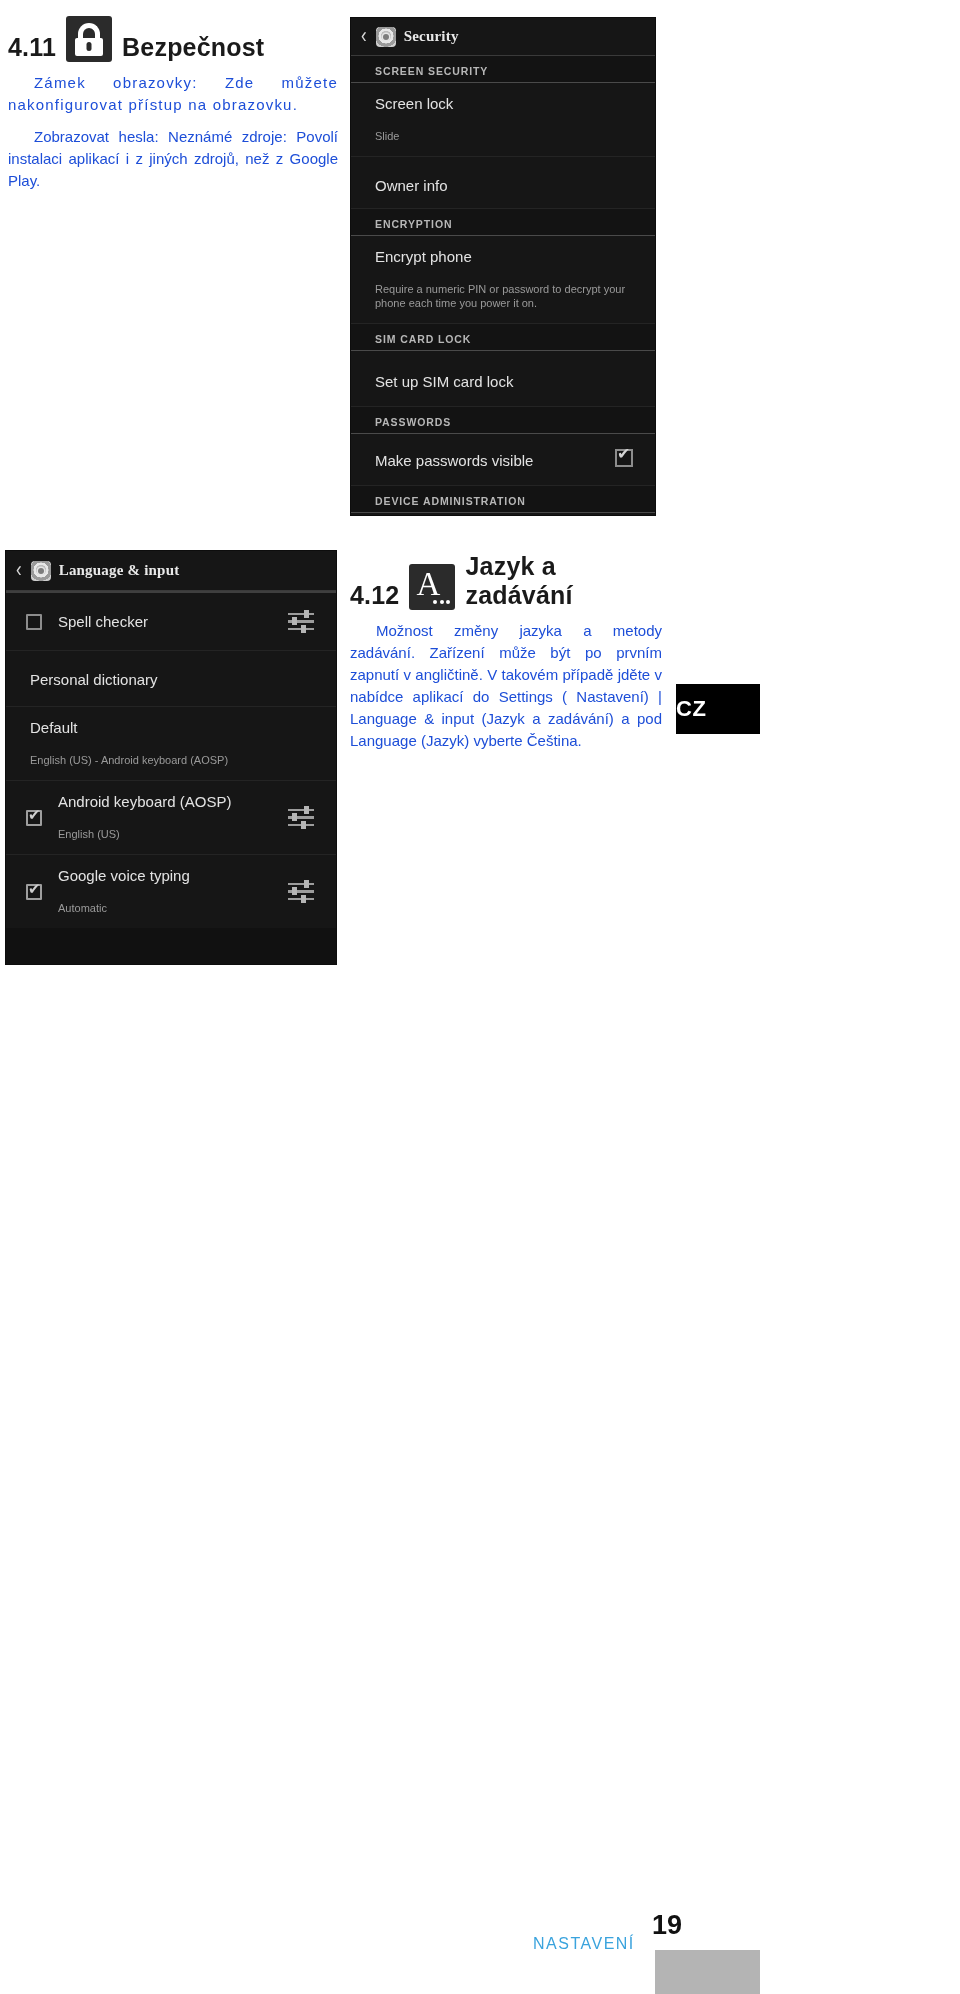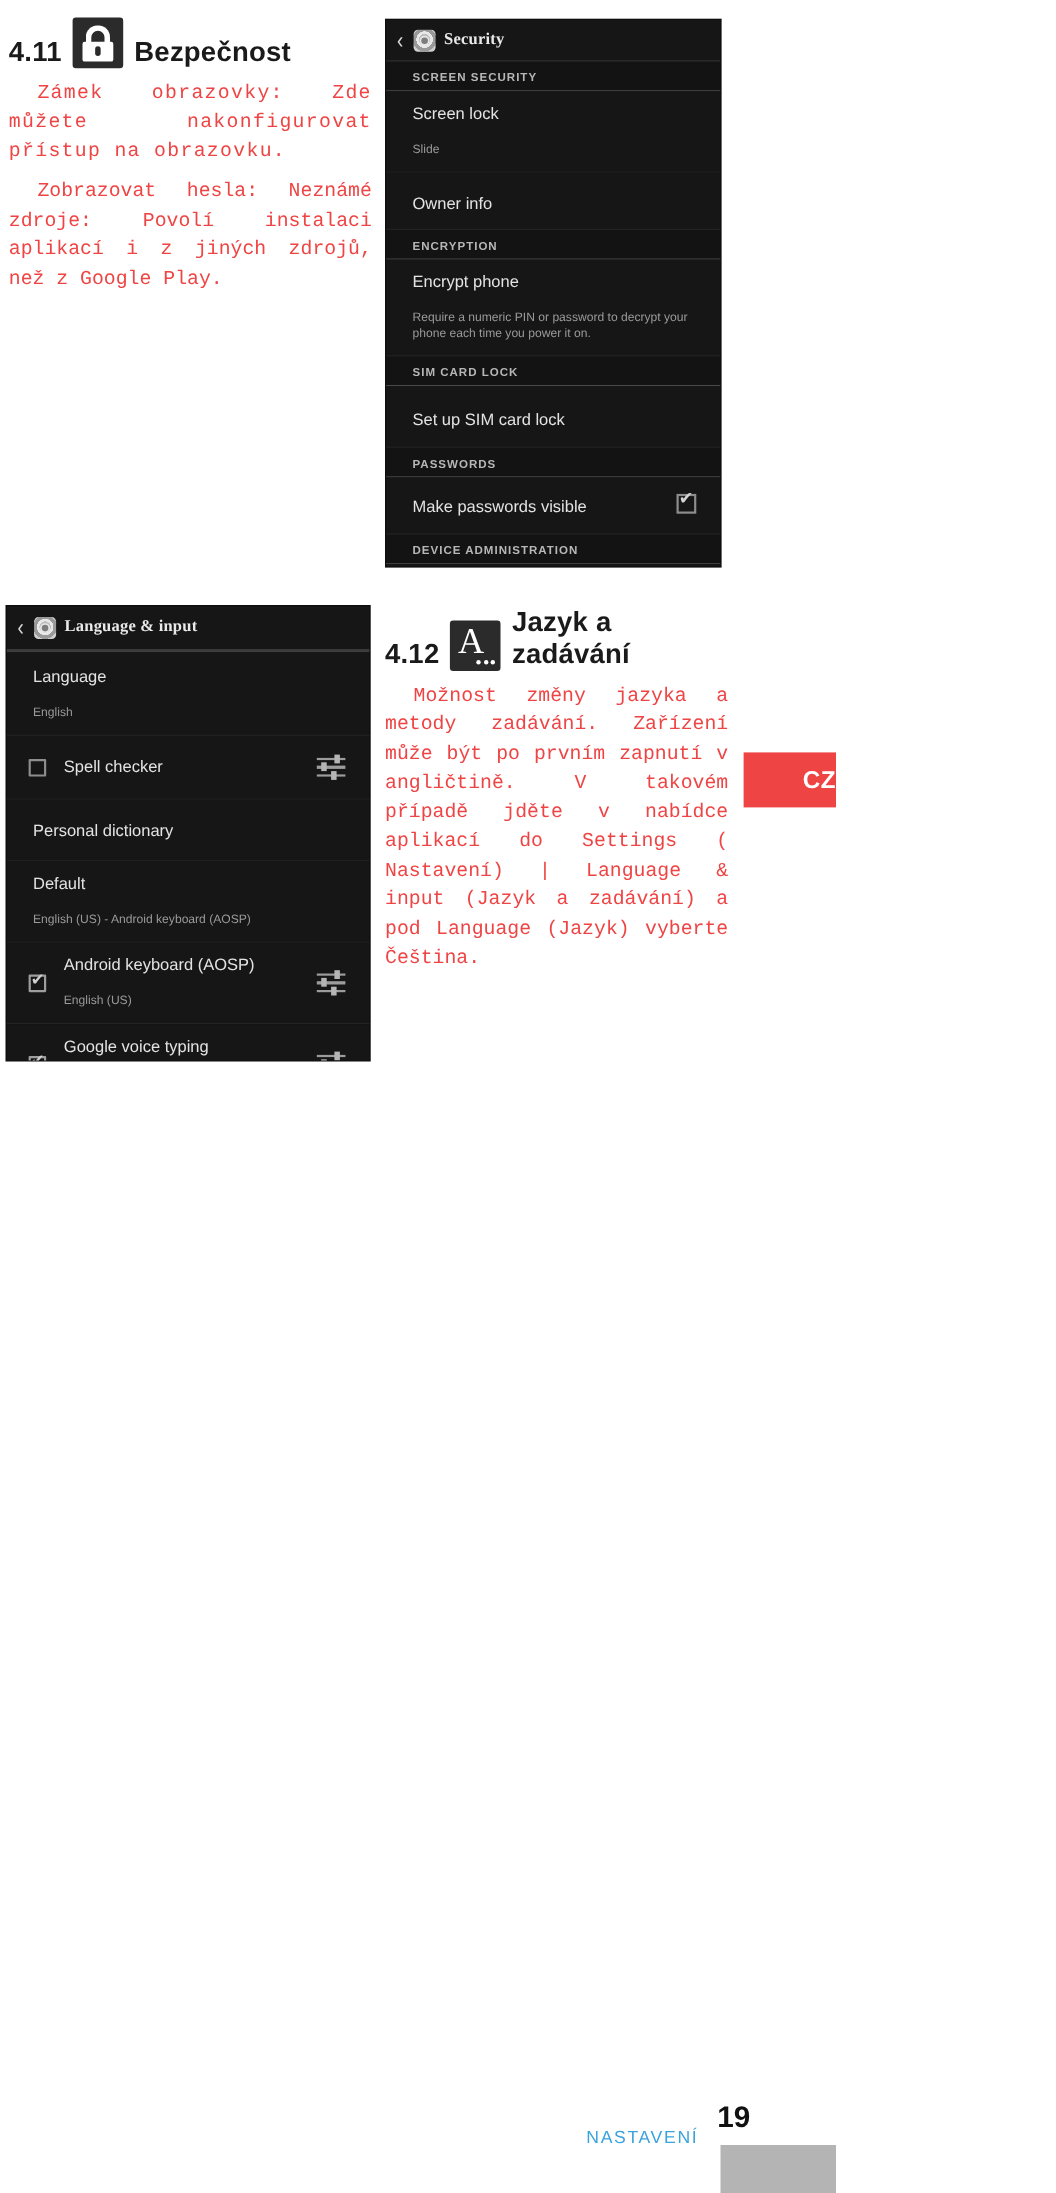--- a/index.html
+++ b/index.html
@@ -18,24 +18,23 @@
     letter-spacing: .2px;
   }
   .sec-num { font-weight: bold; font-size: 25px; color:#1a1a1a; }
   .sec-icon {
     width: 46px; height: 46px; background:#2b2b2b;
     border-radius: 3px; position: relative; flex: 0 0 auto;
   }
   .sec-title { font-weight: bold; font-size: 25px; color:#1a1a1a; }
 
   .body-p {
-    font-size: 18px; line-height: 1.47; color:#ef4444;
+    font-size: 15px; line-height: 1.47; color:#1d4ed8;
     text-align: justify; text-justify: inter-word;
     hyphens: manual;
-    font-family: Liberation Mono, monospace;
   }
   .body-p + .body-p { margin-top: 4px; }
   .indent { text-indent: 26px; }
 
   
   .lock-shackle {
     position:absolute; left:50%; top:7px; transform:translateX(-50%);
     width:22px; height:20px; border:5px solid #fff;
     border-bottom:none; border-radius:11px 11px 0 0;
   }
@@ -126,23 +125,23 @@
   .sliders i:nth-child(2){ top:10.5px; }
   .sliders i:nth-child(3){ top:18px; }
   .sliders b{ position:absolute; width:5px; height:8px; background:#b5b5b5; display:block; }
   .sliders b:nth-of-type(1){ top:0px;   left:16px; }
   .sliders b:nth-of-type(2){ top:7.5px; left:4px; }
   .sliders b:nth-of-type(3){ top:15px;  left:13px; }
   .sep-strong { height:2px; background:#3f3f3f; }
 
   
   .cz-tab {
-    position:absolute; background:#ef4444; color:#fff;
+    position:absolute; background:#000000; color:#fff;
     font-weight:bold; font-size:22px; letter-spacing:.5px;
-    display:flex; align-items:center; justify-content:flex-end;
+    display:flex; align-items:center; justify-content:flex-start;
   }
 
   
   .footer-label {
     position:absolute; color:#3aa3dd; font-size:16px; letter-spacing:1.5px;
   }
   .footer-num {
     position:absolute; color:#111; font-size:27px; font-weight:bold;
   }
   .footer-block {
@@ -220,24 +219,20 @@
 
     <div class="shot-bar" style="height:40px;">
       <span class="chev">‹</span>
       <span class="gear"></span>
       <span class="shot-title">Language &amp; input</span>
     </div>
     <div class="sep-strong"></div>
 
     <div class="shot-list">
 
-      <div class="row" style="padding-top:14px; min-height:52px;">
-        <div class="t">Language</div>
-        <div class="s">English</div>
-      </div>
 
       <div class="row chk" style="min-height:58px; padding-top:20px;">
         <span class="cbox"></span>
         <div class="t">Spell checker</div>
         <span class="sliders">
           <i></i>
             <i></i>
             <i></i>
             <b></b>
             <b></b>

